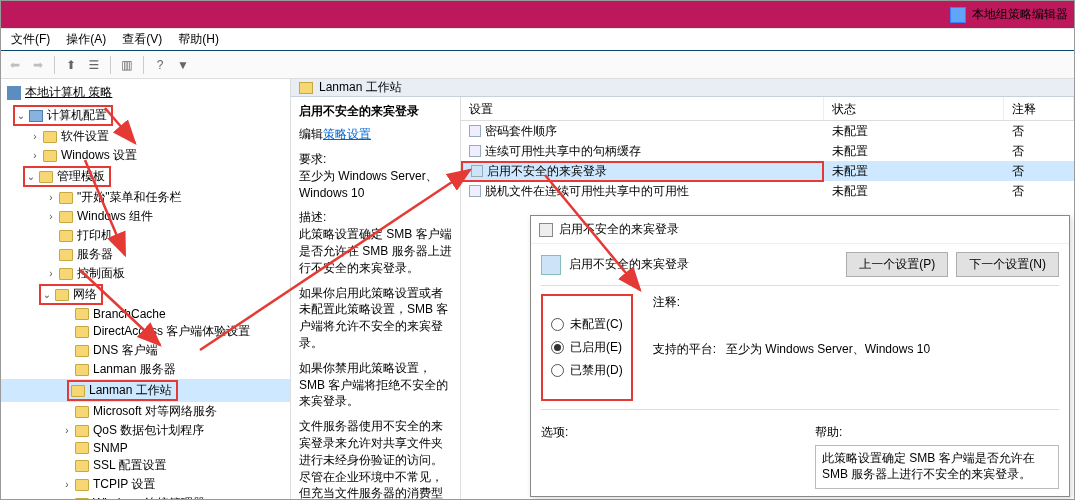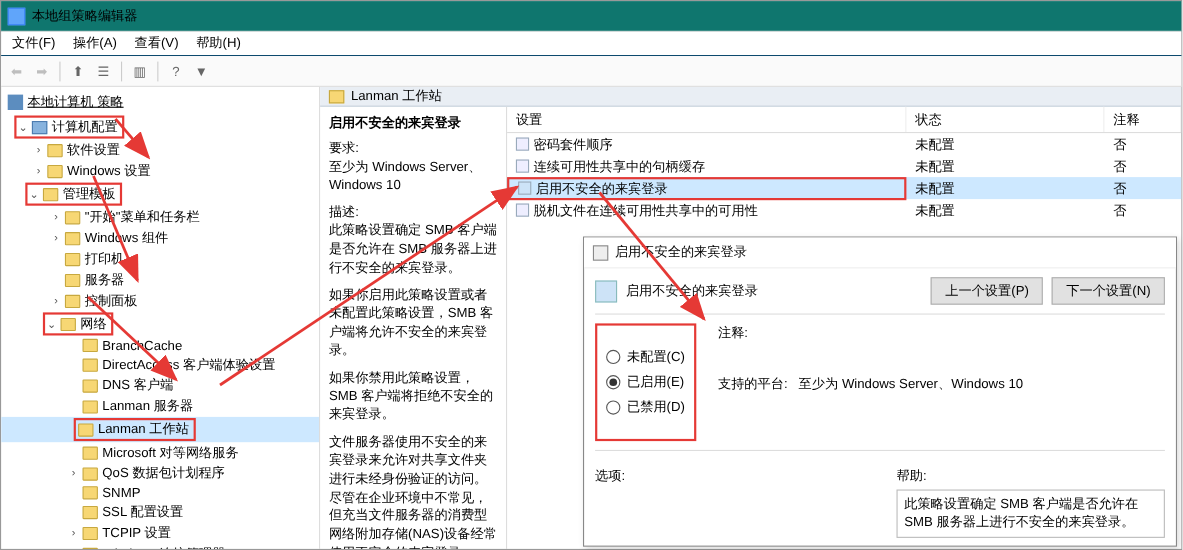--- a/index.html
+++ b/index.html
@@ -1,18 +1,18 @@
 <!DOCTYPE html>
 <html><head>
 <meta charset="utf-8">
 <style>
 * { margin: 0; padding: 0; box-sizing: border-box; font-family: "Microsoft YaHei", "Segoe UI", sans-serif; font-size: 12px; }
 body { width: 1075px; height: 500px; background: #f0f0f0; overflow: hidden; position: relative; }
 .window { width: 100%; height: 100%; background: #fff; border: 1px solid #999; display: flex; flex-direction: column; }
-.titlebar { height: 28px; display: flex; align-items: center; padding: 0 6px; background: #0f766e; border-bottom: 1px solid #e5e5e5; }
+.titlebar { height: 28px; display: flex; align-items: center; padding: 0 6px; background: #be185d; border-bottom: 1px solid #e5e5e5; justify-content: flex-end; }
 .titlebar .icon-box { width: 16px; height: 16px; margin-right: 6px; background: #60a5fa; border: 1px solid #3b82f6; }
 .menubar { height: 22px; display: flex; align-items: center; padding: 0 2px; border-bottom: 1px solid #0c4a6e; }
 .menubar .menu-item { padding: 2px 8px; cursor: default; }
 .toolbar { height: 28px; display: flex; align-items: center; padding: 0 4px; border-bottom: 1px solid #ddd; background: #fafafa; gap: 3px; }
 .toolbar .tbtn { width: 20px; height: 20px; display: flex; align-items: center; justify-content: center; color: #666; cursor: default; }
 .toolbar .tbtn.disabled { opacity: .4; }
 .toolbar .sep { width: 1px; height: 18px; background: #ccc; margin: 0 3px; }
 .main { flex: 1; display: flex; overflow: hidden; }
 .tree-pane { width: 290px; border-right: 1px solid #ddd; padding: 2px 0; overflow: hidden; }
 .tree-header { padding: 3px 6px; display: flex; align-items: center; gap: 4px; text-decoration: underline; }
@@ -234,20 +234,23 @@
     </div>
 
     <div class="content-pane">
       <div class="content-header">
         <span class="folder"></span>
         <span>Lanman 工作站</span>
       </div>
       <div class="content-body">
         <div class="desc-col">
           <div class="title">启用不安全的来宾登录</div>
+          <div style="margin-bottom:8px">
+            <span>编辑</span><span class="link">策略设置</span>
+          </div>
           <p><span>要求:</span><br><span>至少为 Windows Server、Windows 10</span></p>
           <p><span>描述:</span><br><span>此策略设置确定 SMB 客户端是否允许在 SMB 服务器上进行不安全的来宾登录。</span></p>
           <p>如果你启用此策略设置或者未配置此策略设置，SMB 客户端将允许不安全的来宾登录。</p>
           <p>如果你禁用此策略设置，SMB 客户端将拒绝不安全的来宾登录。</p>
           <p>文件服务器使用不安全的来宾登录来允许对共享文件夹进行未经身份验证的访问。尽管在企业环境中不常见，但充当文件服务器的消费型网络附加存储(NAS)设备经常使用不安全的来宾登录。</p>
         </div>
         <div class="list-col">
           <div class="list-header">
             <div class="col setting">设置</div>
             <div class="col state">状态</div>

